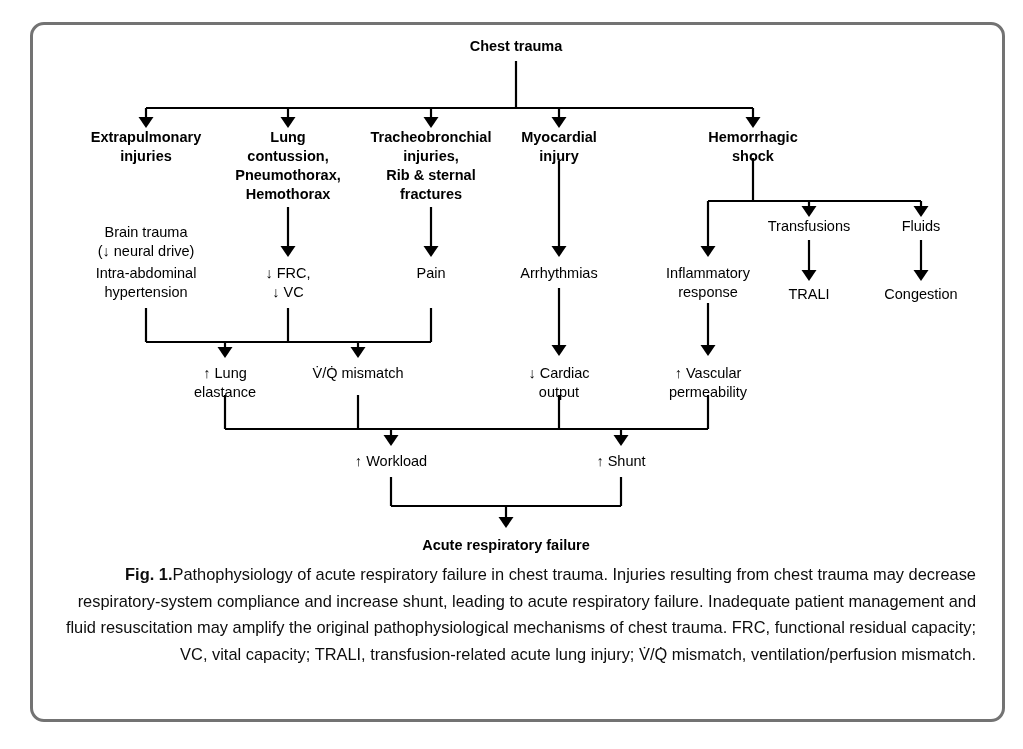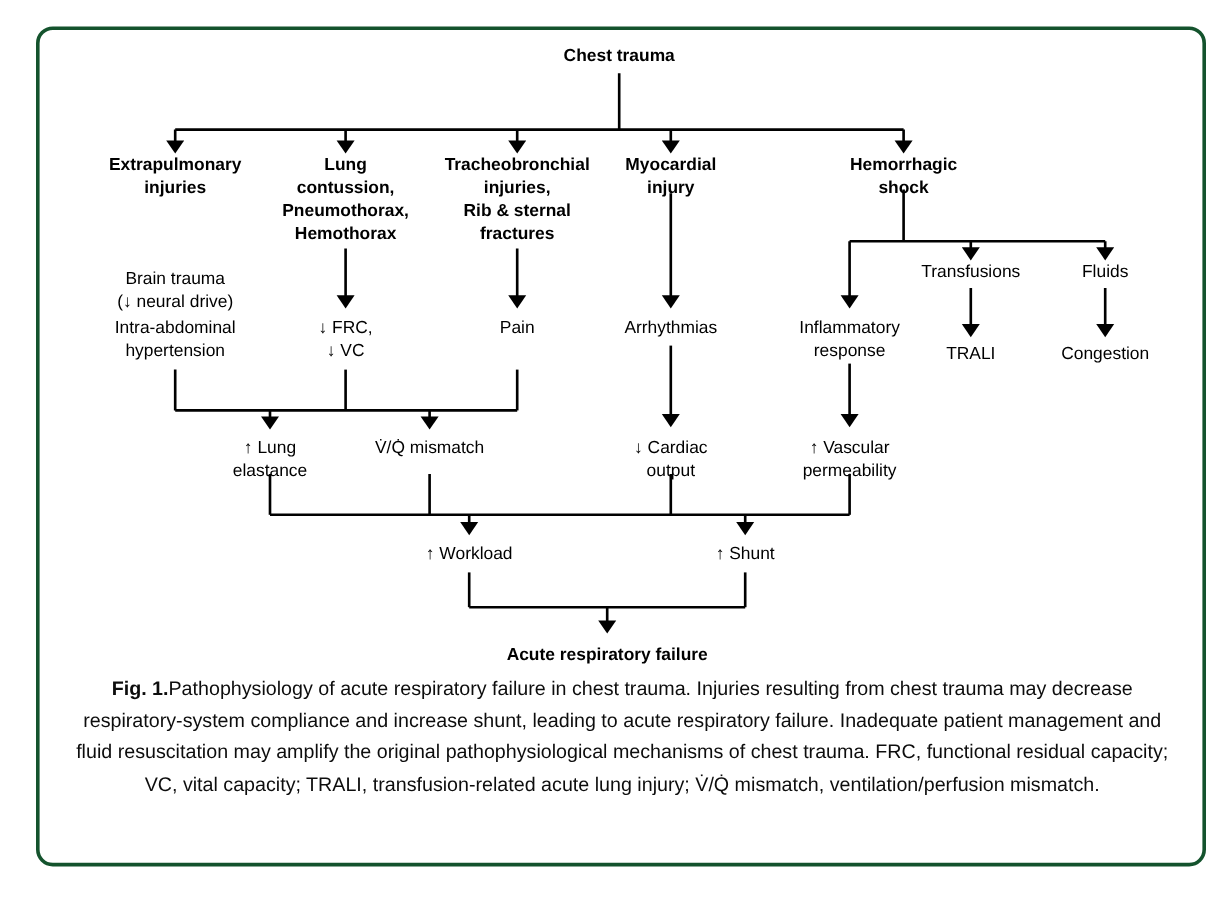--- a/index.html
+++ b/index.html
@@ -13,21 +13,21 @@
   body {
     font-family: "Liberation Sans", sans-serif;
     color: #000000;
   }
   #figure-frame {
     position: absolute;
     left: 30px;
     top: 22px;
     width: 975px;
     height: 700px;
-    border: 3px solid #14532d;
+    border: 3px solid #737373;
     border-radius: 14px;
     box-sizing: border-box;
     background: #ffffff;
   }
   #flow-svg {
     position: absolute;
     left: 0;
     top: 0;
     width: 975px;
     height: 530px;
@@ -51,21 +51,21 @@
 
   #caption {
     position: absolute;
     left: 28px;
     top: 536px;
     width: 915px;
     font-family: "Liberation Sans", sans-serif;
     font-size: 16.4px;
     line-height: 26.5px;
     color: #0d0d0d;
-    text-align: center;
+    text-align: right;
   }
   #caption .fig-label { font-weight: bold; }
   #caption .fig-body { font-weight: normal; }
 </style>
 </head>
 <body>
 
 <div id="figure-frame">
 
   <svg id="flow-svg" viewBox="0 0 975 530">

